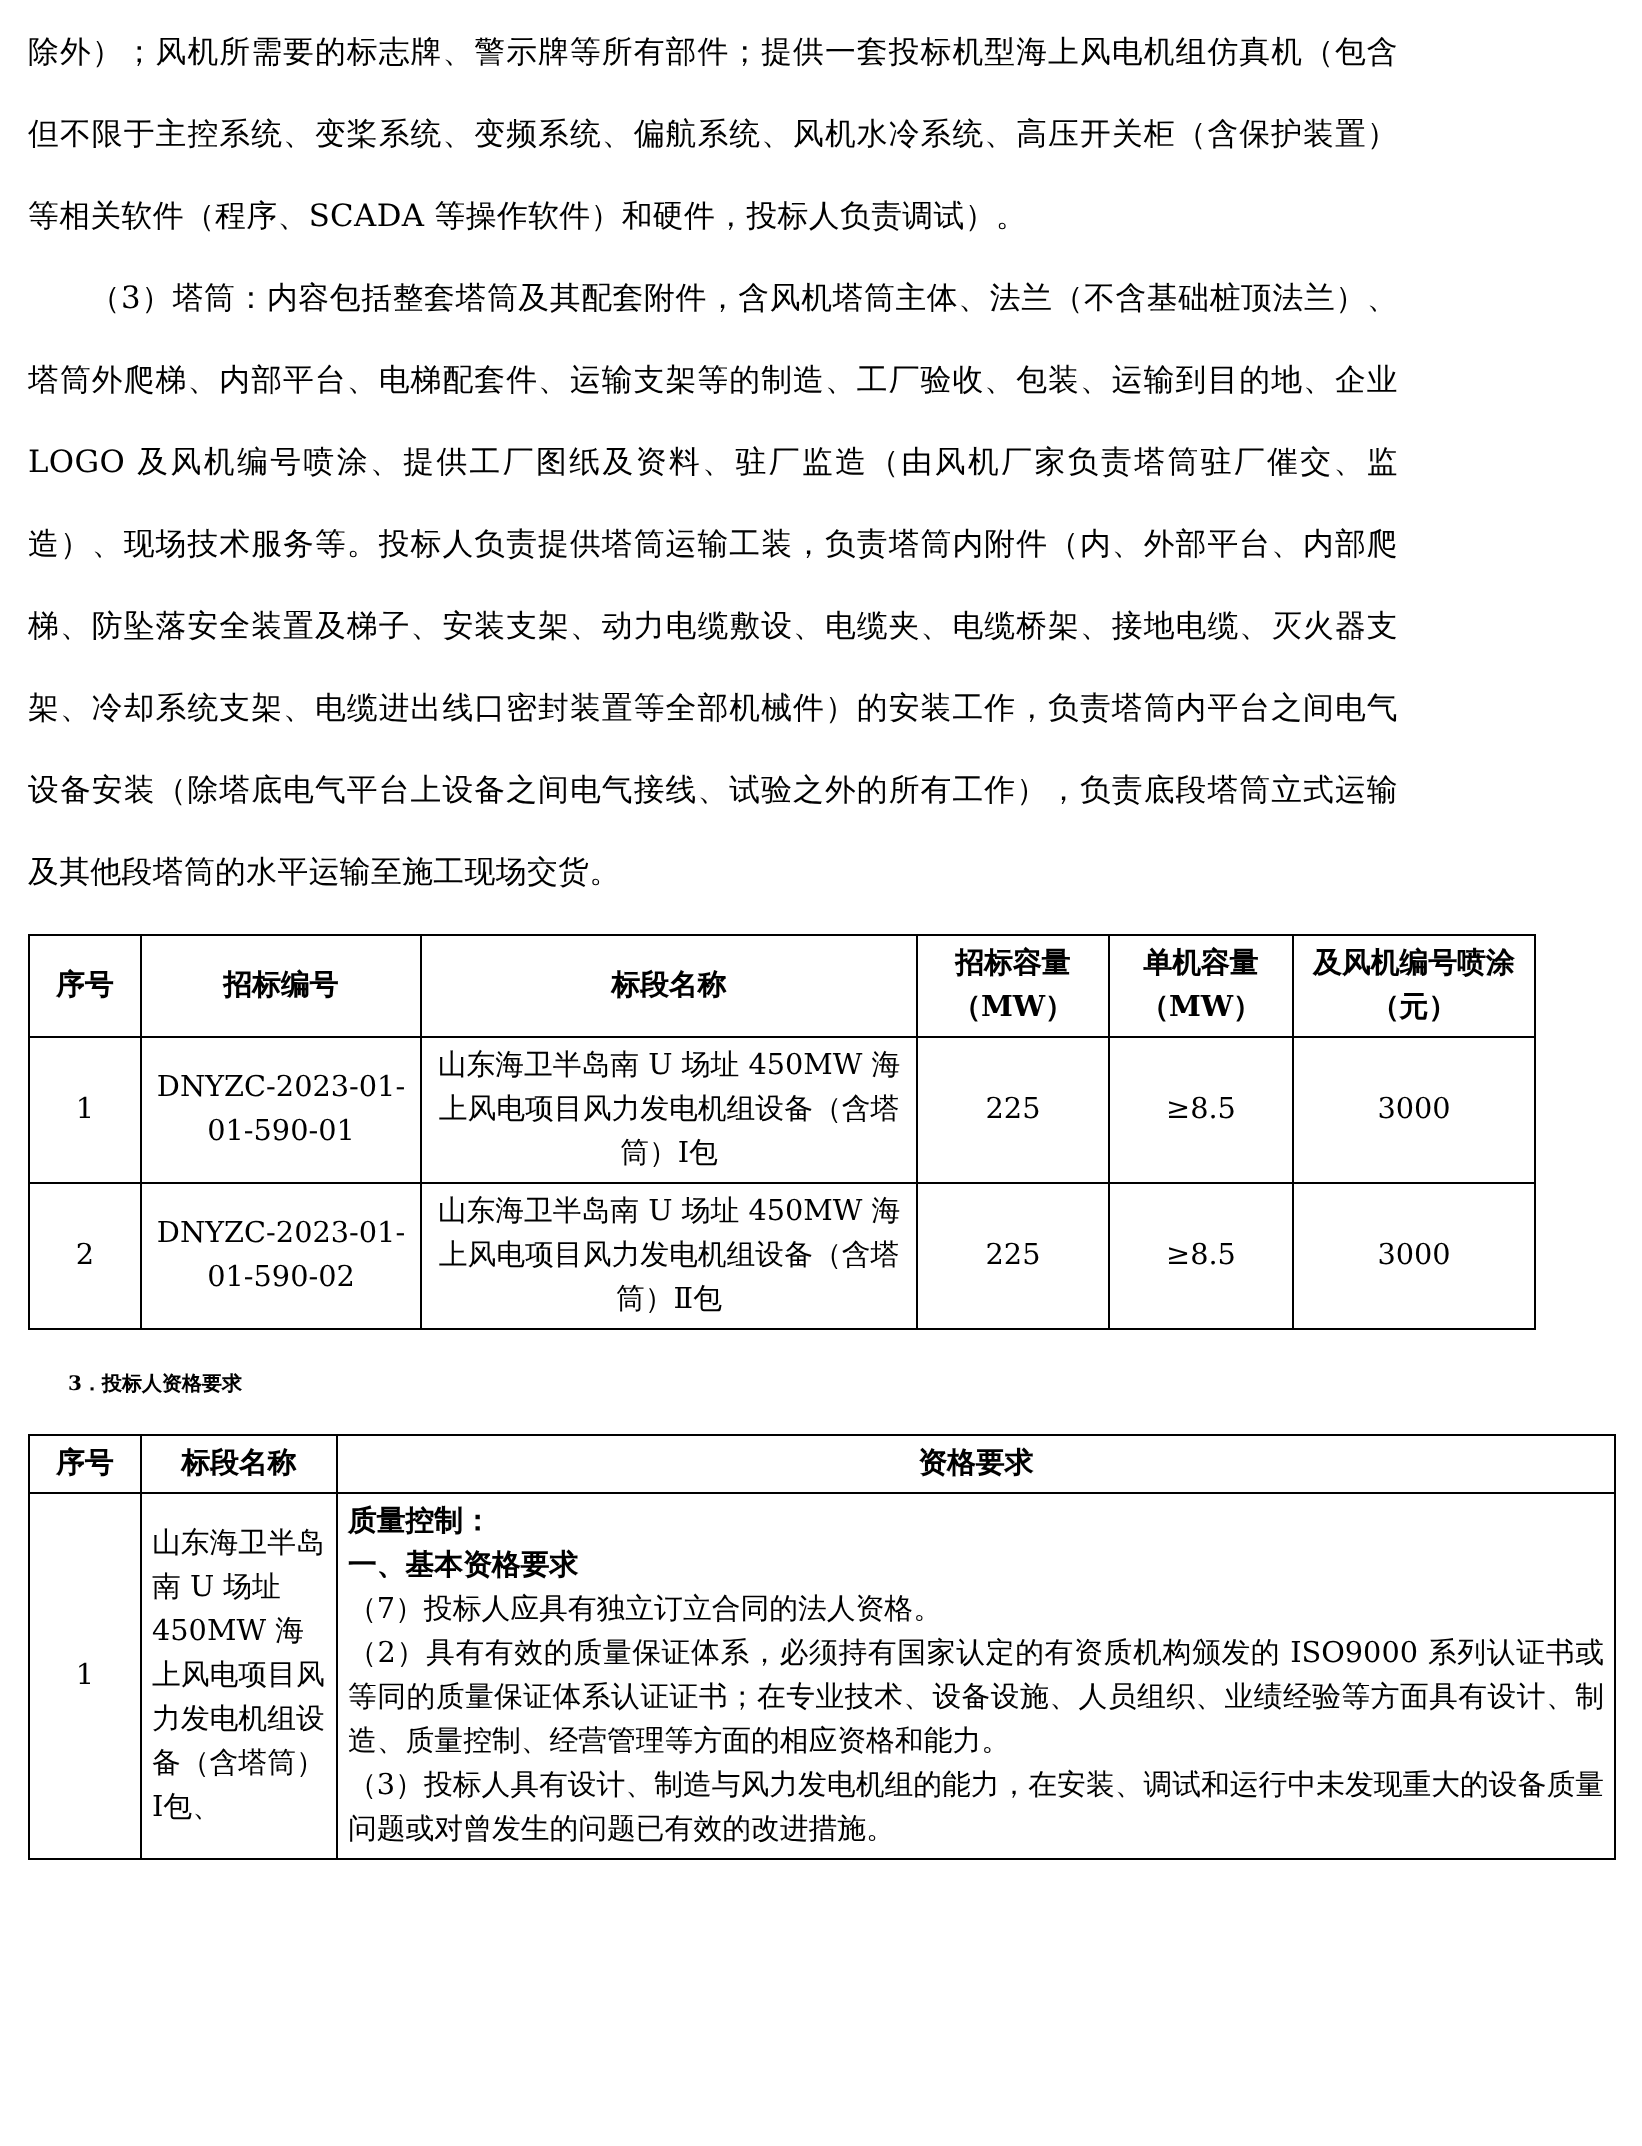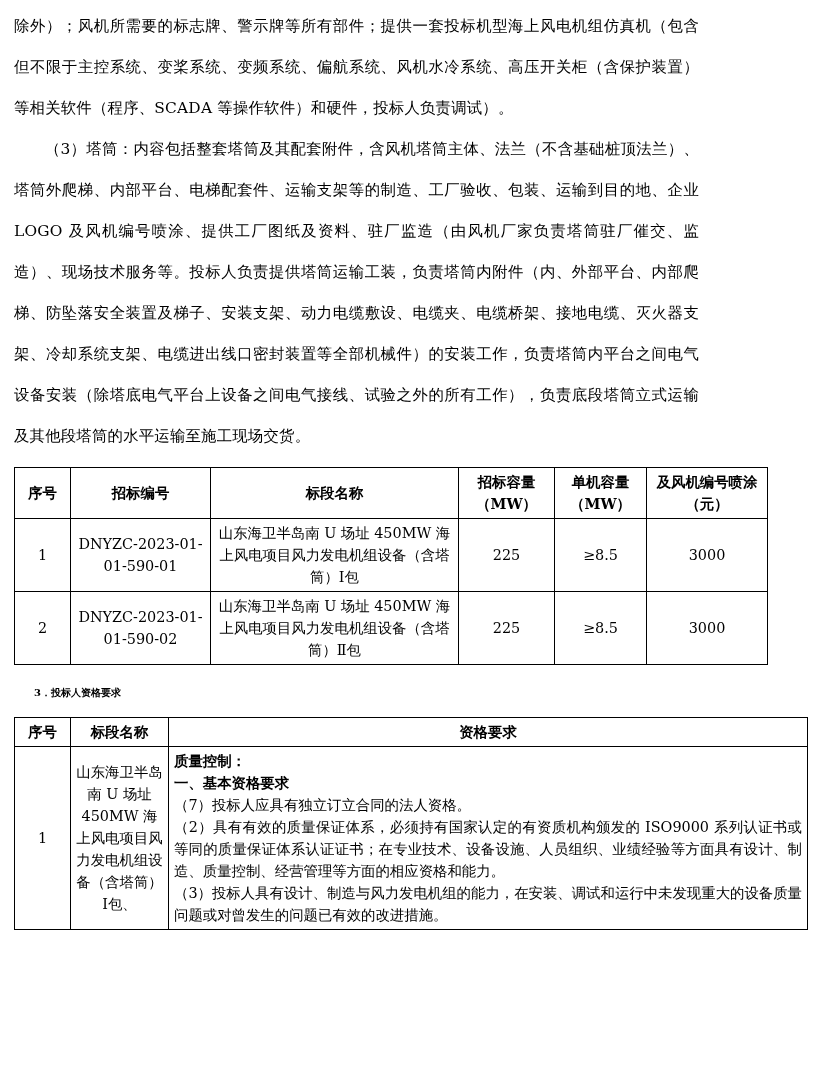--- a/index.html
+++ b/index.html
@@ -58,21 +58,20 @@
   }
   .c-center { text-align: center; }
   .c-left { text-align: center; }
   .note {
     margin: 10px 0 0 0;
     text-indent: 3em;
     font-size: 14.4px;
     line-height: 26px;
   }
   .qual-label {
-    text-align: center;
     line-height: 26px;
     font-size: 14.4px;
     padding: 4px 2px;
   }
   .qual-body {
     font-size: 14.2px;
     line-height: 25px;
     text-align: justify;
     padding: 6px 7px;
   }

